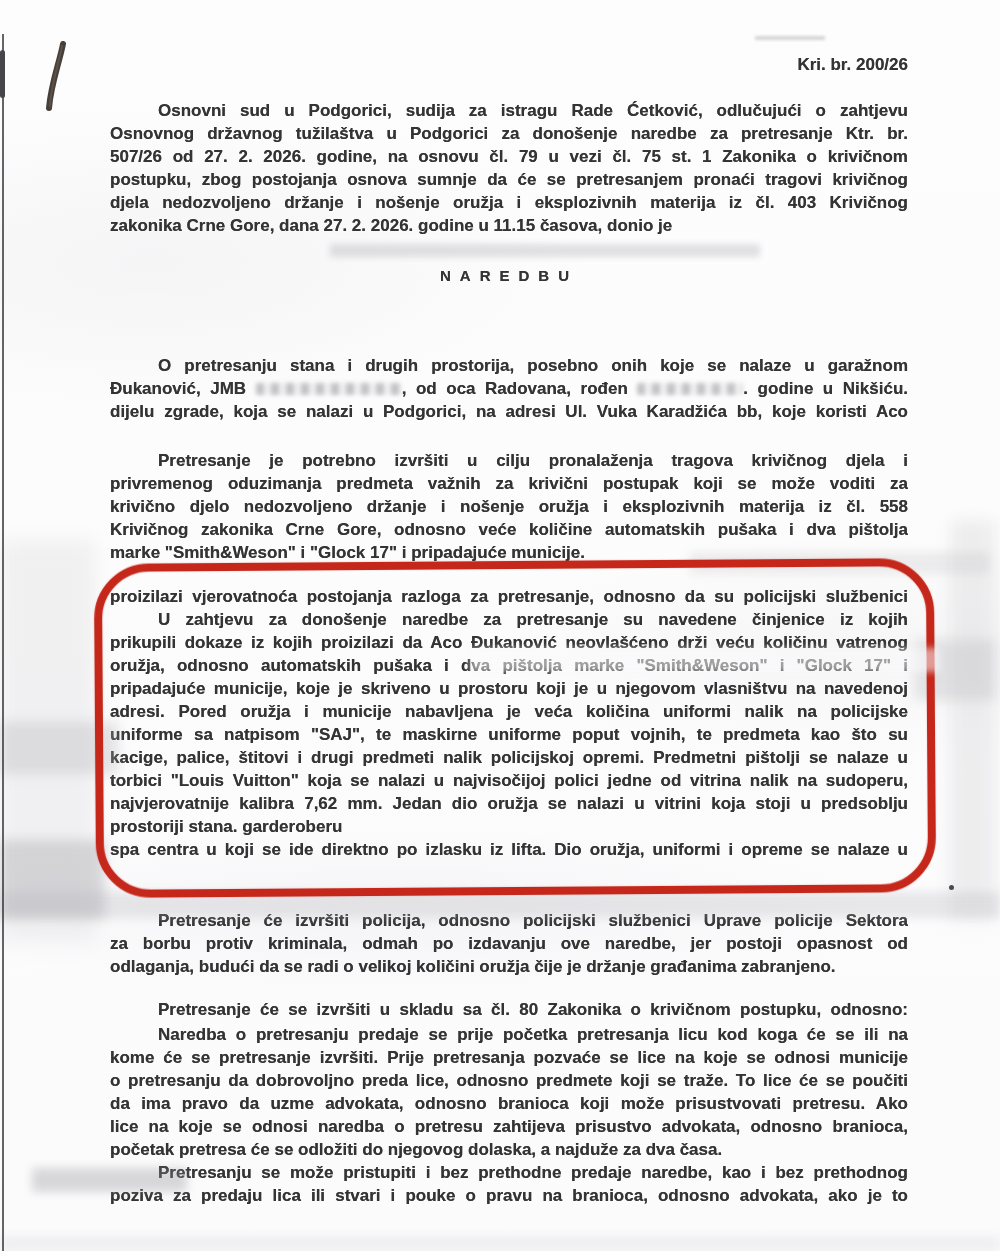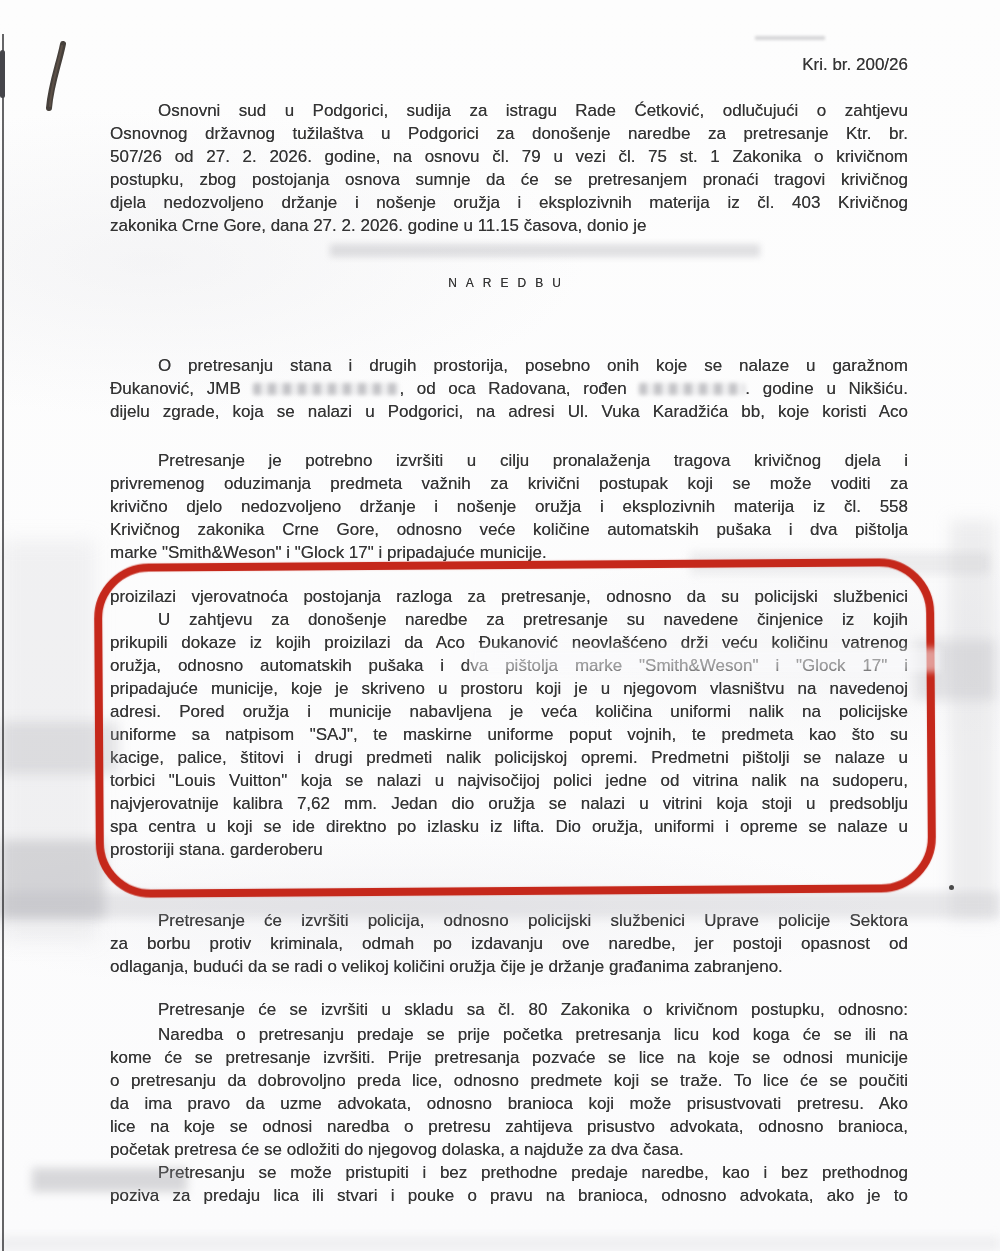--- a/index.html
+++ b/index.html
@@ -16,23 +16,24 @@
       radial-gradient(ellipse 520px 160px at 85% 52%, rgba(228,228,232,.25), transparent 70%),
       radial-gradient(ellipse 700px 120px at 40% 73%, rgba(224,224,229,.28), transparent 70%),
       linear-gradient(#fdfdfd, #fbfbfc);
   }
   
   .text-layer { position:absolute; inset:0; z-index:2; filter:blur(.3px); }
   .textcol {
     position:absolute; left:110px; width:798px;
     color:#343434; font-size:17px; line-height:23px;
     text-shadow:0 0 .6px rgba(52,52,52,.75);
+    font-weight:bold;
   }
   .kri     { top:53px;  text-align:right; }
-  .heading { top:272px; text-align:center; letter-spacing:9px; font-size:12px; }
+  .heading { top:264px; text-align:center; letter-spacing:9px; font-size:15px; }
   .para .line { text-align:justify; text-align-last:justify; height:23px; overflow:hidden; }
   .para .line.last   { text-align-last:left; }
   .para .line.indent { text-indent:48px; }
   .p0{top:99px} .p1{top:354px} .p2{top:449px} .p3{top:585px}
   .p4{top:909px} .p5{top:998px} .p6{top:1023px} .p7{top:1161px}
   .redacted {
     display:inline-block; width:146px; height:12px; border-radius:2px; vertical-align:-1px;
     background:repeating-linear-gradient(90deg, rgba(110,110,118,.40) 0 8px, rgba(162,162,170,.14) 8px 15px);
     filter:blur(2.2px);
   }
@@ -126,22 +127,22 @@
         <div class="line">proizilazi vjerovatnoća postojanja razloga za pretresanje, odnosno da su policijski službenici</div>
         <div class="line indent">U zahtjevu za donošenje naredbe za pretresanje su navedene činjenice iz kojih</div>
         <div class="line">prikupili dokaze iz kojih proizilazi da Aco Đukanović neovlašćeno drži veću količinu vatrenog</div>
         <div class="line">oružja, odnosno automatskih pušaka i dva pištolja marke "Smith&amp;Weson" i "Glock 17" i</div>
         <div class="line">pripadajuće municije, koje je skriveno u prostoru koji je u njegovom vlasništvu na navedenoj</div>
         <div class="line">adresi. Pored oružja i municije nabavljena je veća količina uniformi nalik na policijske</div>
         <div class="line">uniforme sa natpisom "SAJ", te maskirne uniforme poput vojnih, te predmeta kao što su</div>
         <div class="line">kacige, palice, štitovi i drugi predmeti nalik policijskoj opremi. Predmetni pištolji se nalaze u</div>
         <div class="line">torbici "Louis Vuitton" koja se nalazi u najvisočijoj polici jedne od vitrina nalik na sudoperu,</div>
         <div class="line">najvjerovatnije kalibra 7,62 mm. Jedan dio oružja se nalazi u vitrini koja stoji u predsoblju</div>
+        <div class="line last">prostoriji stana. garderoberu</div>
         <div class="line">spa centra u koji se ide direktno po izlasku iz lifta. Dio oružja, uniformi i opreme se nalaze u</div>
-        <div class="line last">prostoriji stana. garderoberu</div>
       </div>
     <div class="textcol para p4">
         <div class="line indent">Pretresanje će izvršiti policija, odnosno policijski službenici Uprave policije Sektora</div>
         <div class="line">za borbu protiv kriminala, odmah po izdavanju ove naredbe, jer postoji opasnost od</div>
         <div class="line last">odlaganja, budući da se radi o velikoj količini oružja čije je držanje građanima zabranjeno.</div>
       </div>
     <div class="textcol para p5">
         <div class="line indent">Pretresanje će se izvršiti u skladu sa čl. 80 Zakonika o krivičnom postupku, odnosno:</div>
       </div>
     <div class="textcol para p6">

